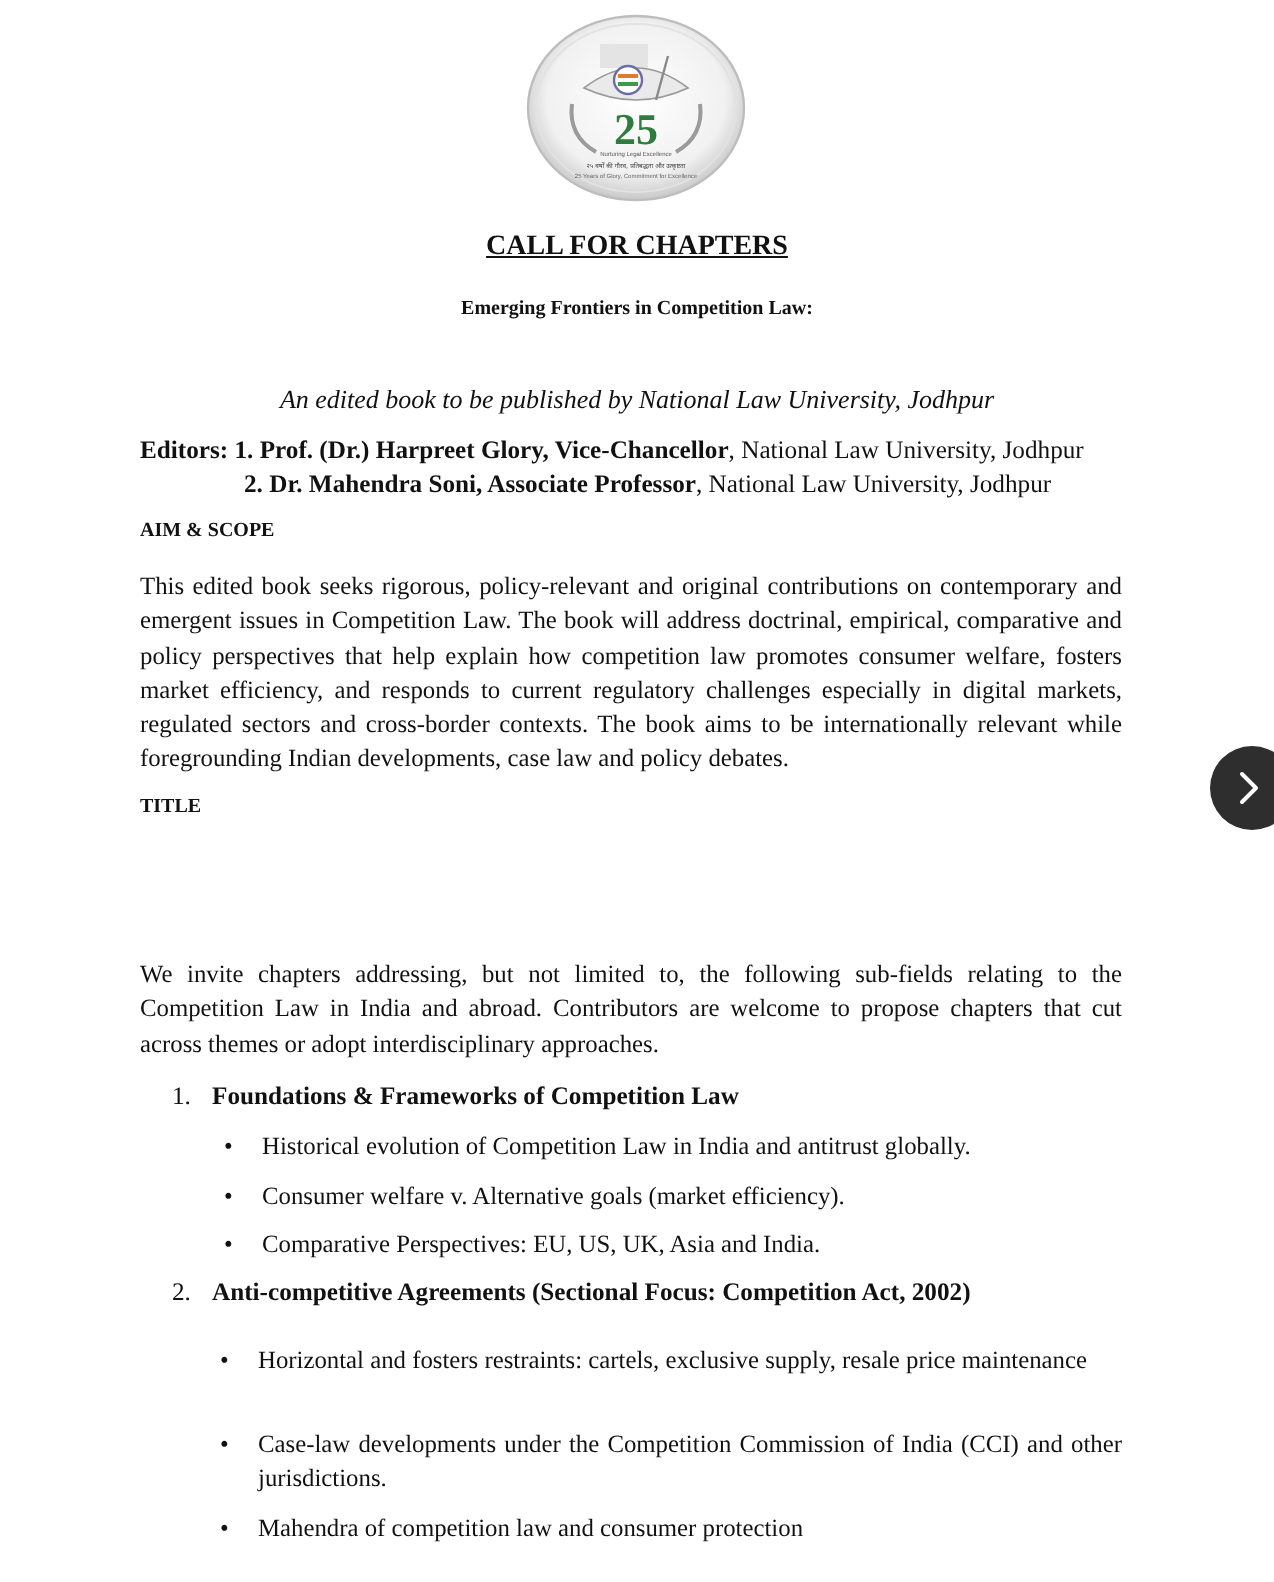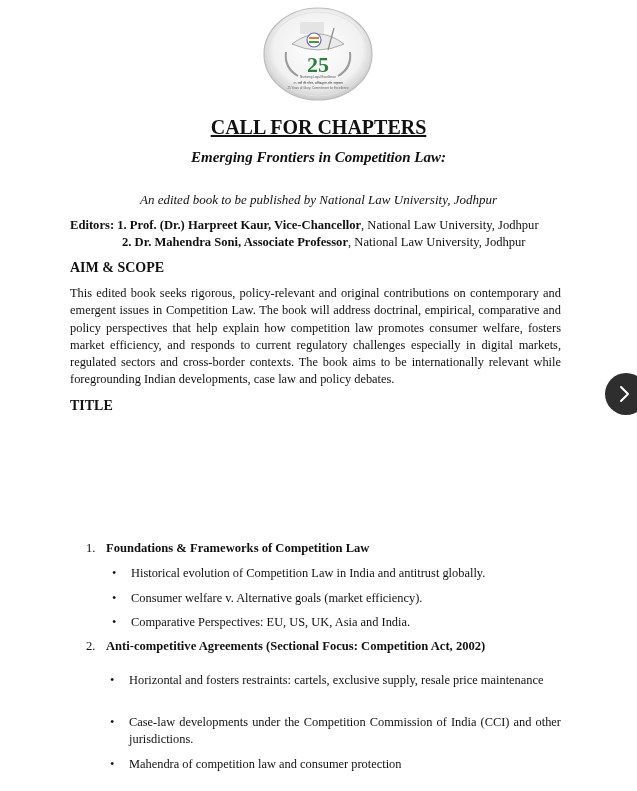--- a/index.html
+++ b/index.html
@@ -5,29 +5,29 @@
   html, body { margin: 0; padding: 0; }
   body {
     width: 637px; height: 791px; overflow: hidden; position: relative;
     background: #ffffff; color: #111;
     font-family: "Liberation Serif", "DejaVu Serif", serif;
   }
   .page { position: absolute; left: 0; top: 0; width: 637px; height: 791px; border-radius: 22px; }
   .logo { position: absolute; left: 262px; top: 6px; width: 112px; height: 96px; }
   .abs { position: absolute; white-space: nowrap; }
   .center { left: 0; width: 637px; text-align: center; }
-  .h-main { top: 116px; font-size: 20px; font-weight: bold; text-decoration: underline; }
-  .h-sub { font-size: 15px; font-weight: bold; font-style: italic; }
+  .h-main { top: 116px; font-size: 14px; font-weight: bold; text-decoration: underline; }
+  .h-sub { font-size: 10px; font-weight: bold; }
   .h-sub1 { top: 149px; }
   .h-sub2 { top: 171px; }
   .tagline { top: 192px; font-size: 13px; font-style: italic; }
   .editors { left: 70px; top: 217px; font-size: 12.6px; line-height: 17px; }
   .editors .lbl, .editors b { font-weight: bold; }
   .ed2 { padding-left: 52px; }
-  .sec { left: 70px; font-size: 14px; font-weight: bold; }
+  .sec { left: 70px; font-size: 10px; font-weight: bold; }
   .para { position: absolute; left: 70px; width: 491px; font-size: 12.4px; line-height: 17.3px; text-align: justify; text-align-last: left; font-family: Liberation Serif, serif; }
   .ital { left: 70px; top: 425px; font-size: 12.6px; font-style: italic; }
   .num { position: absolute; font-size: 12.6px; }
   .num .n { position: absolute; left: 0; width: 14px; }
   .num .t { position: absolute; left: 20px; font-weight: bold; white-space: nowrap; }
   .bul { position: absolute; font-size: 12.4px; line-height: 17.3px; }
   .bul .dot { position: absolute; left: 0; top: 0; }
   .bul .t { position: absolute; left: 19px; }
   .next-btn {
     position: absolute; left: 605px; top: 373px; width: 42px; height: 42px; border-radius: 50%;
@@ -65,33 +65,34 @@
   </svg>
 
   <div class="abs center h-main">CALL FOR CHAPTERS</div>
   <div class="abs center h-sub h-sub1">Emerging Frontiers in Competition Law:</div>
   <div class="abs center tagline">An edited book to be published by National Law University, Jodhpur</div>
 
   <div class="abs editors">
     <div>
       <span class="lbl">Editors:</span>
       <b>1.</b>
-      <b>Prof. (Dr.) Harpreet Kaur, Vice-Chancellor</b><span>, National Law University, Jodhpur</span>
+      <b>Prof. (Dr.) Harpreet Glory, Vice-Chancellor</b><span>, National Law University, Jodhpur</span>
     </div>
     <div class="ed2">
       <b>2.</b>
       <b>Dr. Mahendra Soni, Associate Professor</b><span>, National Law University, Jodhpur</span>
     </div>
   </div>
 
   <div class="abs sec" style="top:260px;">AIM &amp; SCOPE</div>
   <div class="para" style="top:285px;">This edited book seeks rigorous, policy-relevant and original contributions on contemporary and emergent issues in Competition Law. The book will address doctrinal, empirical, comparative and policy perspectives that help explain how competition law promotes consumer welfare, fosters market efficiency, and responds to current regulatory challenges especially in digital markets, regulated sectors and cross-border contexts. The book aims to be internationally relevant while foregrounding Indian developments, case law and policy debates.</div>
 
   <div class="abs sec" style="top:398px;">TITLE</div>
 
+  <div class="para" style="top:479px;">We invite chapters addressing, but not limited to, the following sub-fields relating to the Competition Law in India and abroad. Contributors are welcome to propose chapters that cut across themes or adopt interdisciplinary approaches.</div>
 
   <div class="num" style="left:86px; top:541px;">
     <span class="n">1.</span>
     <span class="t">Foundations &amp; Frameworks of Competition Law</span>
   </div>
   <div class="bul" style="left:112px; top:565px; width:460px;">
     <span class="dot">•</span>
     <span class="t">Historical evolution of Competition Law in India and antitrust globally.</span>
   </div>
   <div class="bul" style="left:112px; top:590px; width:460px;">

